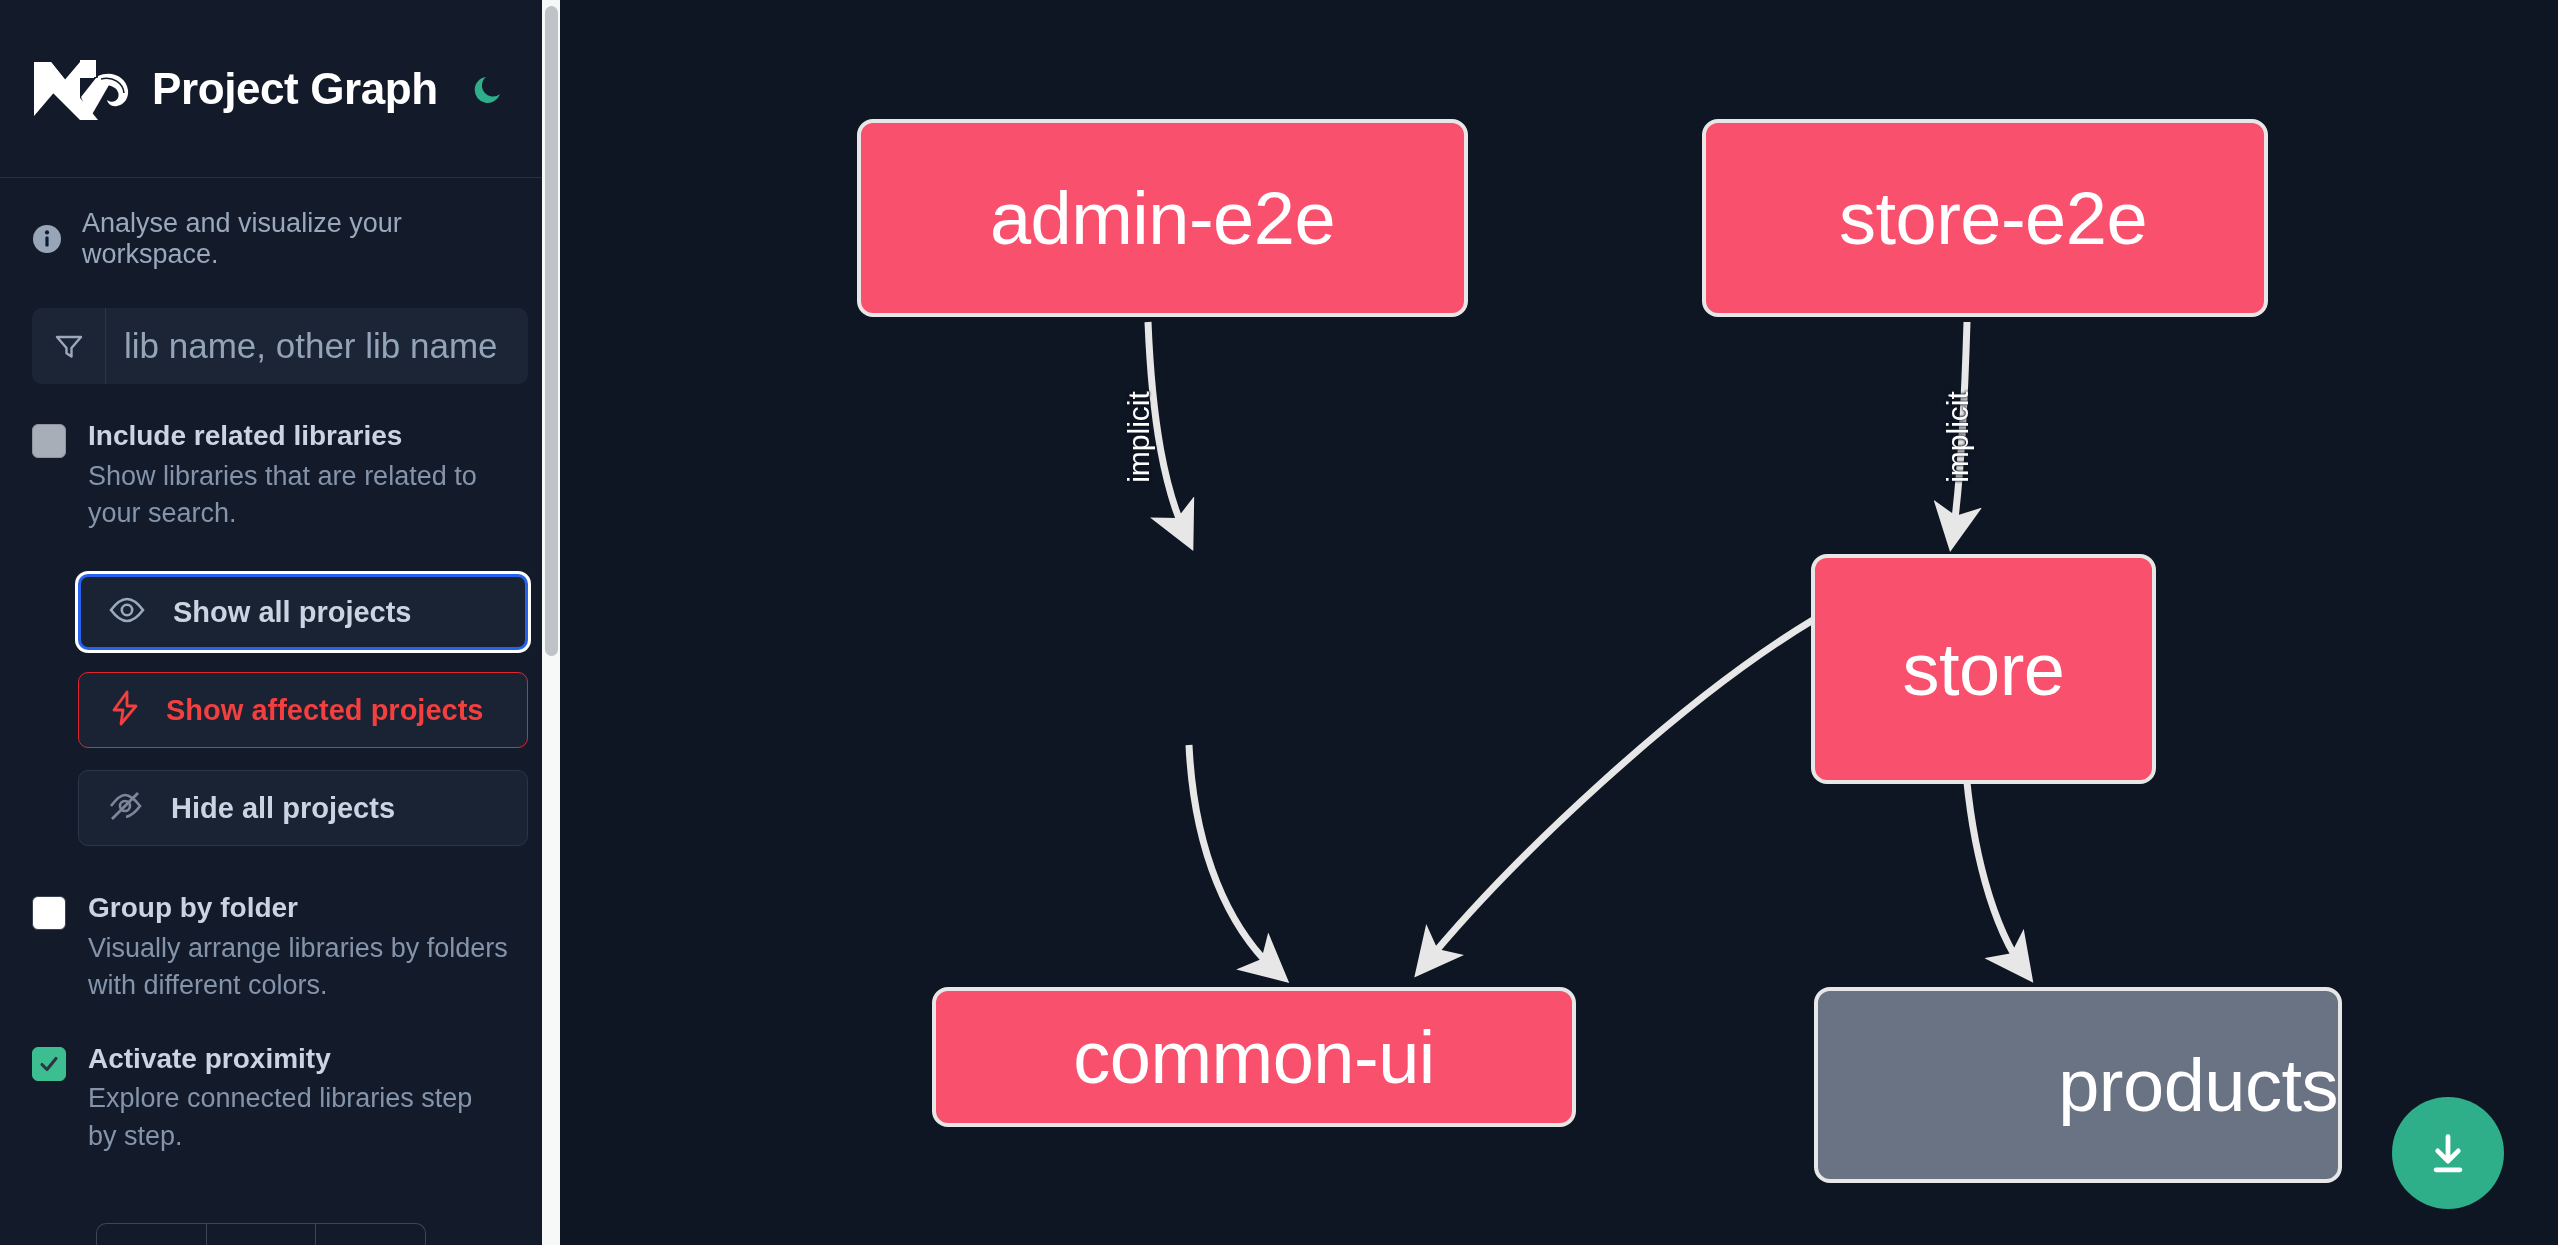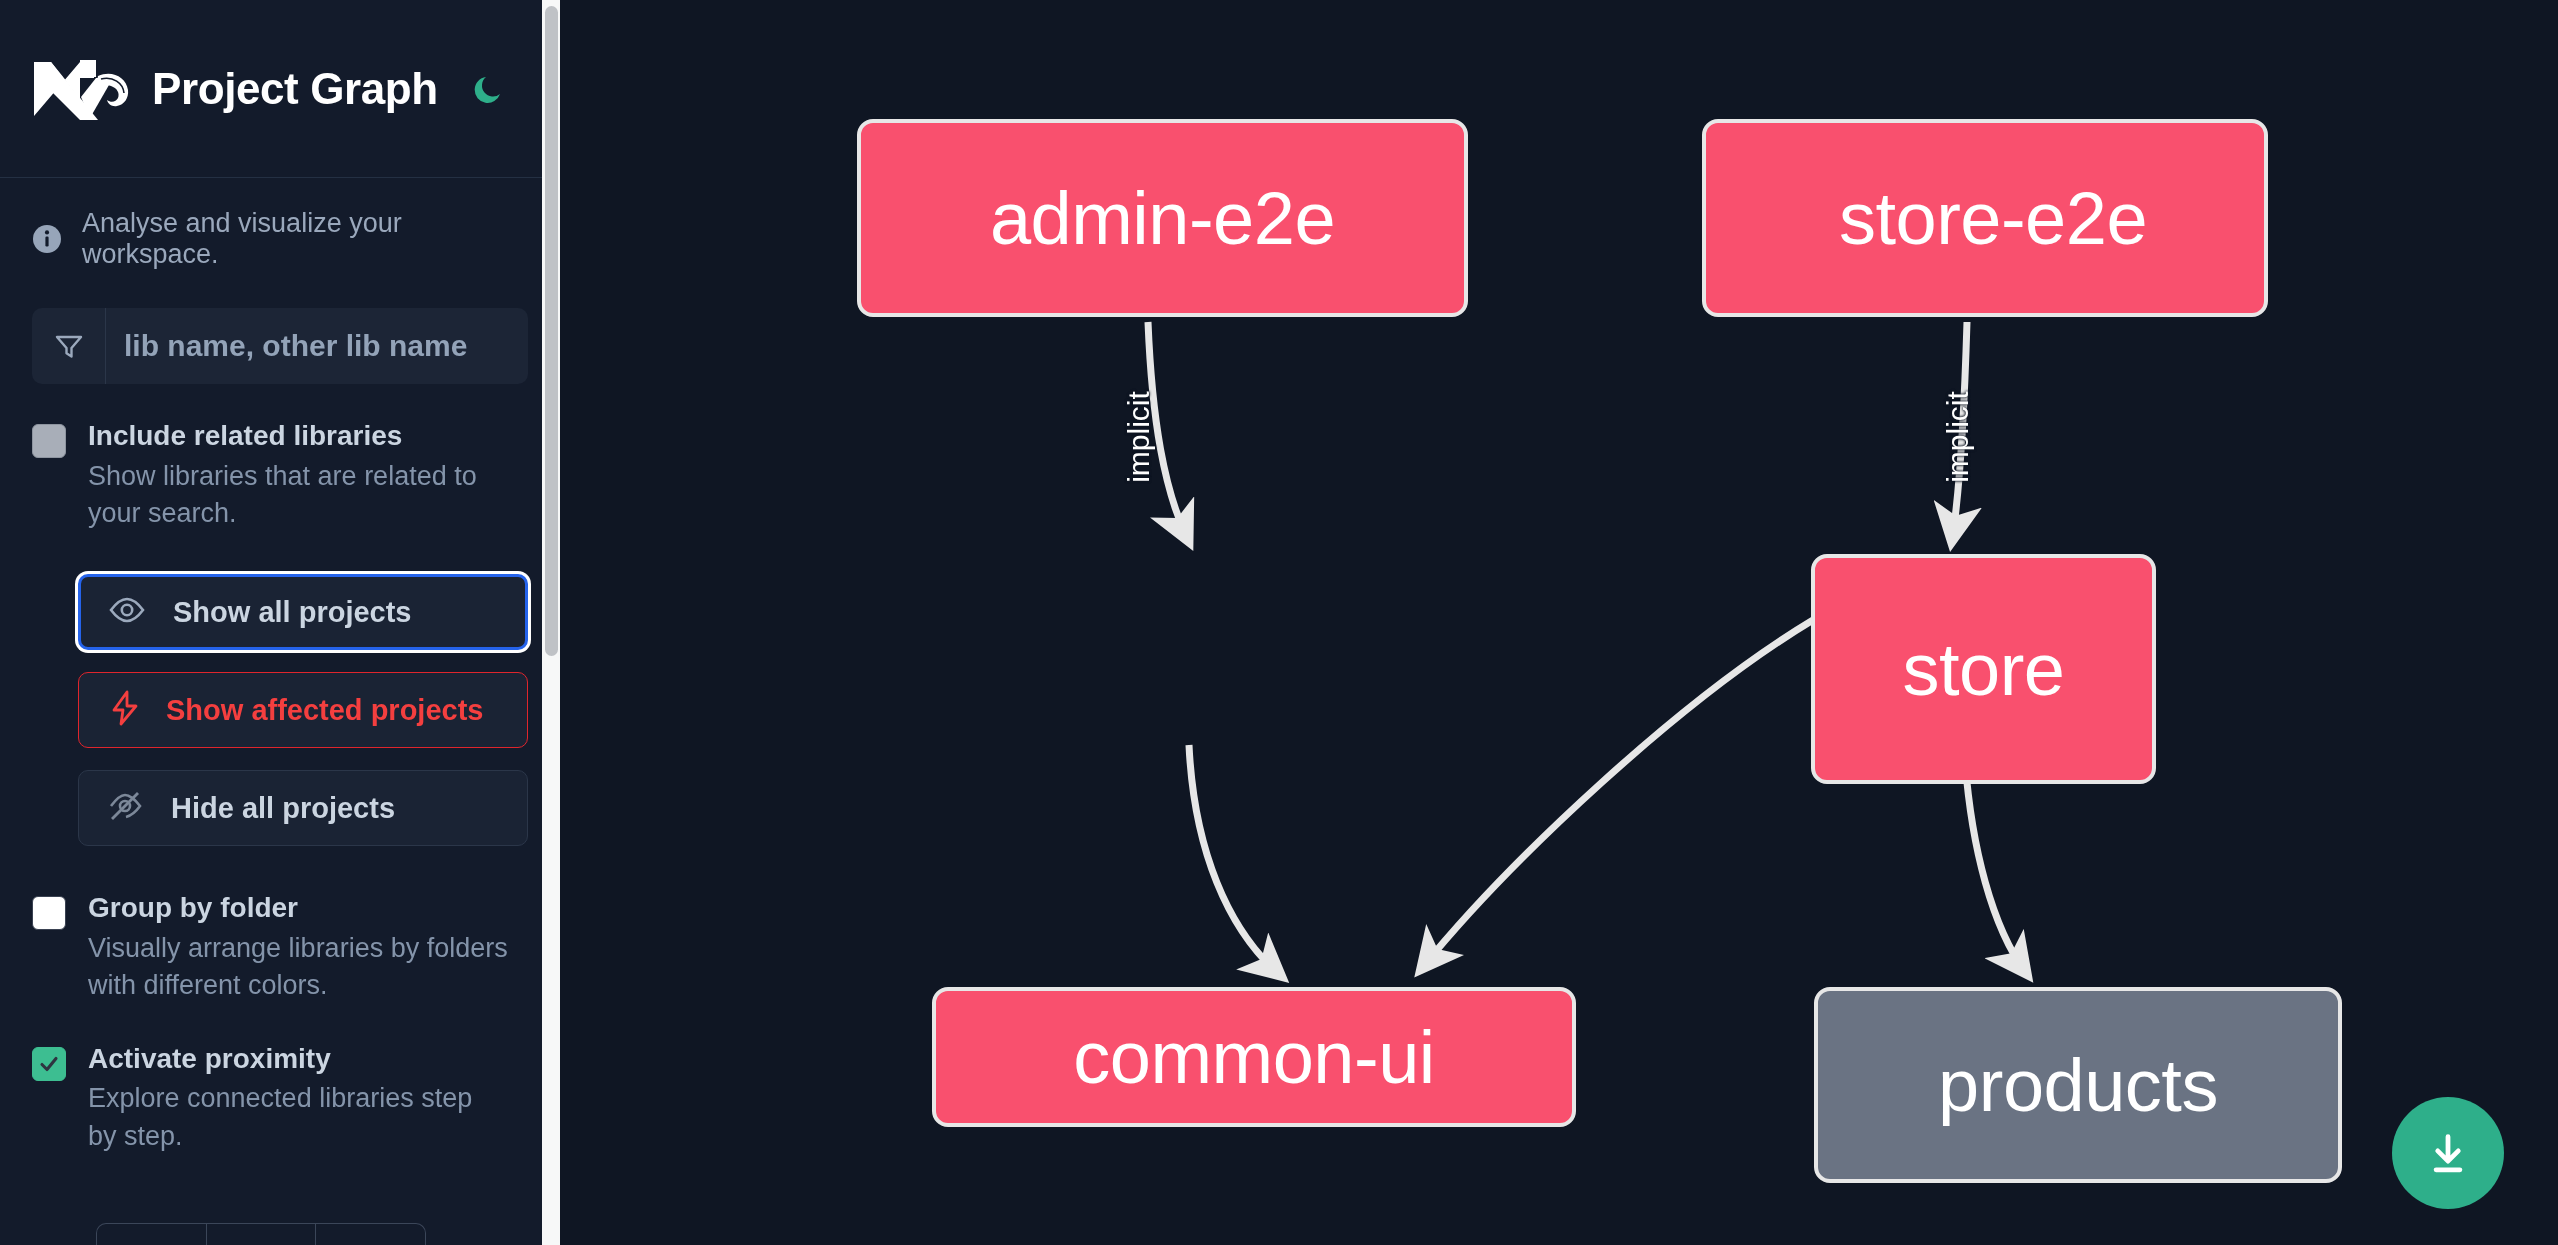--- a/index.html
+++ b/index.html
@@ -64,24 +64,23 @@
     border-right: 1px solid #2B3purple;
     border-right: 1px solid #2B3649;
     flex: 0 0 74px;
   }
   .search-input {
     flex: 1 1 auto;
     height: 76px;
     background: transparent;
     border: 0; outline: none;
     color: #E2E8F0;
-    font-size: 30px;
+    font-size: 35px;
     font-family: "Liberation Sans", sans-serif;
     padding: 0 18px;
-    font-weight: bold;
   }
   .search-input::placeholder { color: #93A3B8; }
 
   .opt-row { display: flex; gap: 22px; margin-top: 34px; }
   .cb {
     flex: 0 0 34px;
     width: 34px; height: 34px;
     border-radius: 6px;
     margin-top: 6px;
     cursor: pointer;
@@ -334,21 +333,21 @@
     </div>
     <div class="node pink" style="left:1142px; top:119px;  width:566px; height:198px;padding-left:16px;">
       <span>store-e2e</span>
     </div>
     <div class="node pink" style="left:1251px; top:554px;  width:345px; height:230px;">
       <span>store</span>
     </div>
     <div class="node pink" style="left:372px;  top:987px;  width:644px; height:140px;">
       <span>common-ui</span>
     </div>
-    <div class="node grey" style="left:1254px; top:987px;  width:528px; height:196px;">
+    <div class="node grey" style="left:1254px; top:987px;  width:528px; height:196px;justify-content:flex-end;">
       <span>products</span>
     </div>
 
     <span class="edge-label" style="left:533px; top:420px;">implicit</span>
     <span class="edge-label" style="left:1352px; top:420px;">implicit</span>
 
     <div class="fab">
       <svg viewBox="0 0 48 48" width="52" height="52">
         <path fill="none" stroke="#FFFFFF" stroke-width="4.4" stroke-linecap="round" stroke-linejoin="round" d="M24 9 V30 M14.5 22 L24 31.5 L33.5 22"></path>
         <line x1="13" y1="39.5" x2="35" y2="39.5" stroke="#FFFFFF" stroke-width="4.4" stroke-linecap="round"></line>

